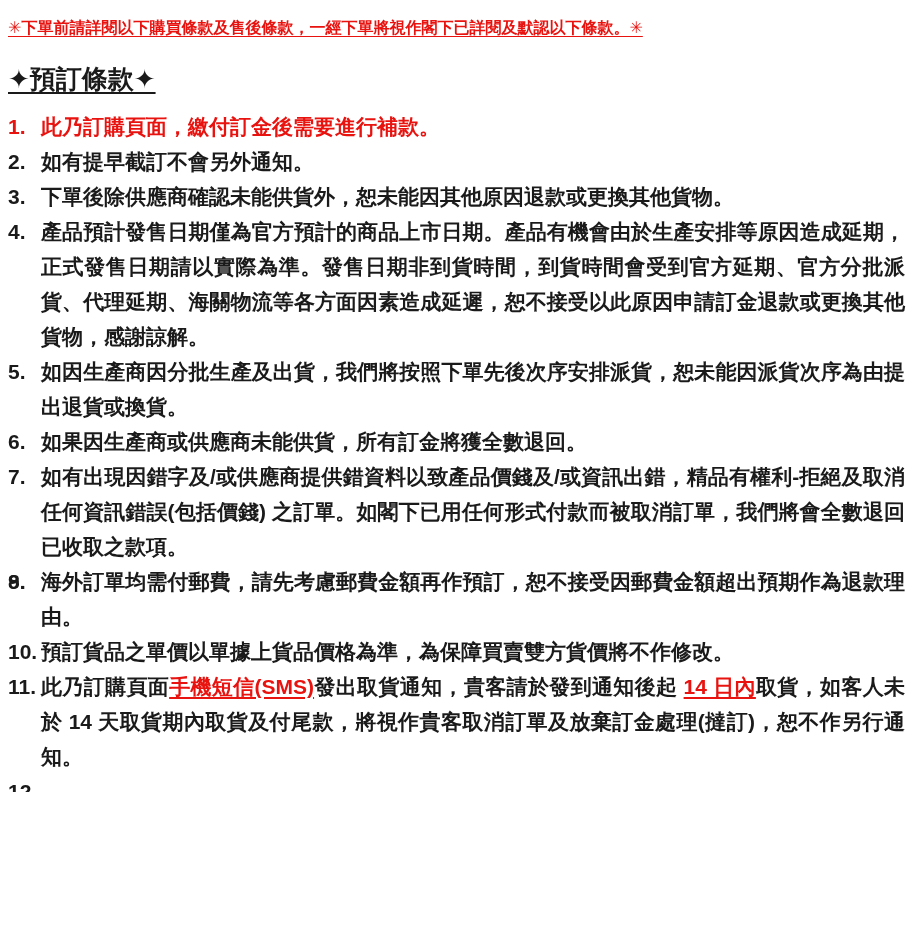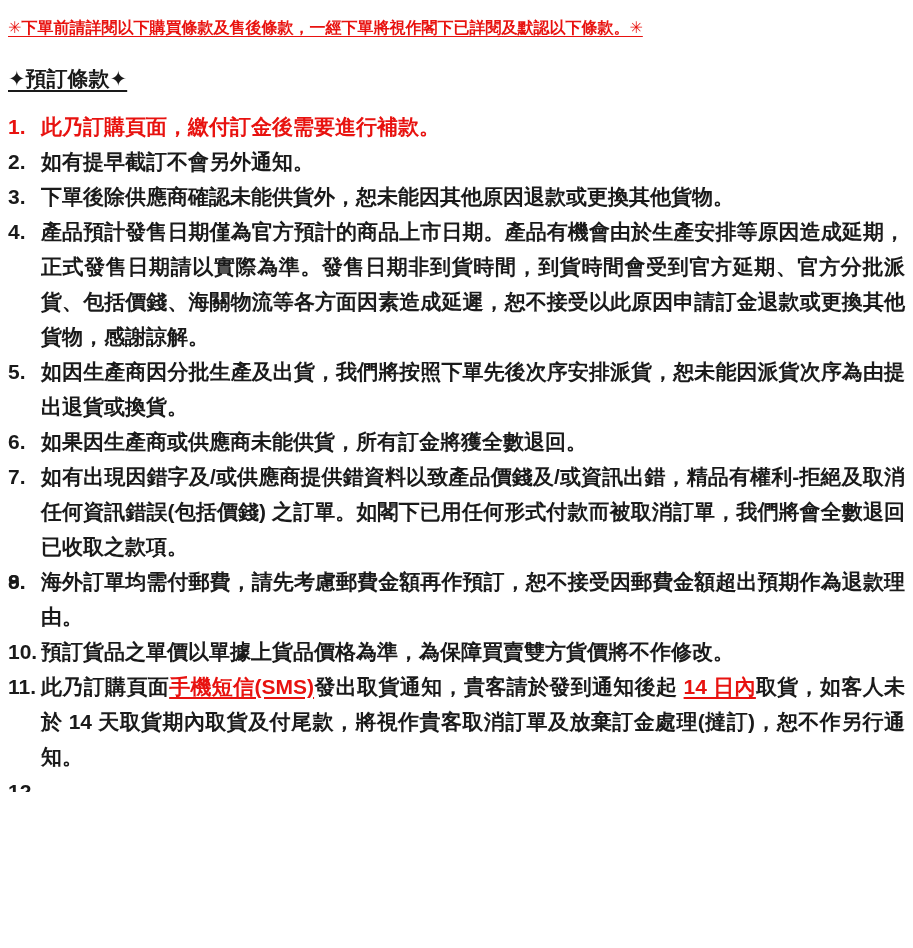--- a/index.html
+++ b/index.html
@@ -24,21 +24,21 @@
     color:var(--red);
     font-size:16px;
     line-height:30px;
     text-decoration:underline;
     text-underline-offset:3px;
     white-space:nowrap;
   }
   .section-heading{
     margin-top:21px;
     color:var(--text);
-    font-size:21px;
+    font-size:26px;
     line-height:30px;
     text-decoration:underline;
     text-underline-offset:4px;
     display:inline-block;
   }
   ol.terms{
     list-style:none;
     margin:15px 0 0 0;
     padding:0;
     font-size:21px;
@@ -68,21 +68,21 @@
   <div class="top-notice">✳下單前請詳閱以下購買條款及售後條款，一經下單將視作閣下已詳閱及默認以下條款。✳</div>
 
   <div>
     <span class="section-heading">✦預訂條款✦</span>
   </div>
 
   <ol class="terms">
       <li class="term" style="color: rgb(232, 18, 15);"><span class="num">1.</span><span>此乃訂購頁面，繳付訂金後需要進行補款。</span></li>
       <li class="term"><span class="num">2.</span><span>如有提早截訂不會另外通知。</span></li>
       <li class="term"><span class="num">3.</span><span>下單後除供應商確認未能供貨外，恕未能因其他原因退款或更換其他貨物。</span></li>
-      <li class="term"><span class="num">4.</span><span>產品預計發售日期僅為官方預計的商品上市日期。產品有機會由於生產安排等原因造成延期，正式發售日期請以實際為準。發售日期非到貨時間，到貨時間會受到官方延期、官方分批派貨、包括價錢、海關物流等各方面因素造成延遲，恕不接受以此原因申請訂金退款或更換其他貨物，感謝諒解。</span></li>
+      <li class="term"><span class="num">4.</span><span>產品預計發售日期僅為官方預計的商品上市日期。產品有機會由於生產安排等原因造成延期，正式發售日期請以實際為準。發售日期非到貨時間，到貨時間會受到官方延期、官方分批派貨、代理延期、海關物流等各方面因素造成延遲，恕不接受以此原因申請訂金退款或更換其他貨物，感謝諒解。</span></li>
       <li class="term"><span class="num">5.</span><span>如因生產商因分批生產及出貨，我們將按照下單先後次序安排派貨，恕未能因派貨次序為由提出退貨或換貨。</span></li>
       <li class="term"><span class="num">6.</span><span>如果因生產商或供應商未能供貨，所有訂金將獲全數退回。</span></li>
       <li class="term"><span class="num">7.</span><span>如有出現因錯字及/或供應商提供錯資料以致產品價錢及/或資訊出錯，精品有權利-拒絕及取消任何資訊錯誤(包括價錢) 之訂單。如閣下已用任何形式付款而被取消訂單，我們將會全數退回已收取之款項。</span></li>
       <li class="term"><span class="num">8.</span></li>
       <li class="term"><span class="num">9.</span><span>海外訂單均需付郵費，請先考慮郵費金額再作預訂，恕不接受因郵費金額超出預期作為退款理由。</span></li>
       <li class="term"><span class="num">10.</span><span>預訂貨品之單價以單據上貨品價格為準，為保障買賣雙方貨價將不作修改。</span></li>
       <li class="term"><span class="num">11.</span><span>此乃訂購頁面</span><span class="red-underline">手機短信(SMS)</span><span>發出取貨通知，貴客請於發到通知後起 </span><span class="red-underline">14 日內</span><span>取貨，如客人未於 14 天取貨期內取貨及付尾款，將視作貴客取消訂單及放棄訂金處理(撻訂)，恕不作另行通知。</span></li>
       <li class="term"><span class="num">12.</span></li>
     </ol>
 </div>

